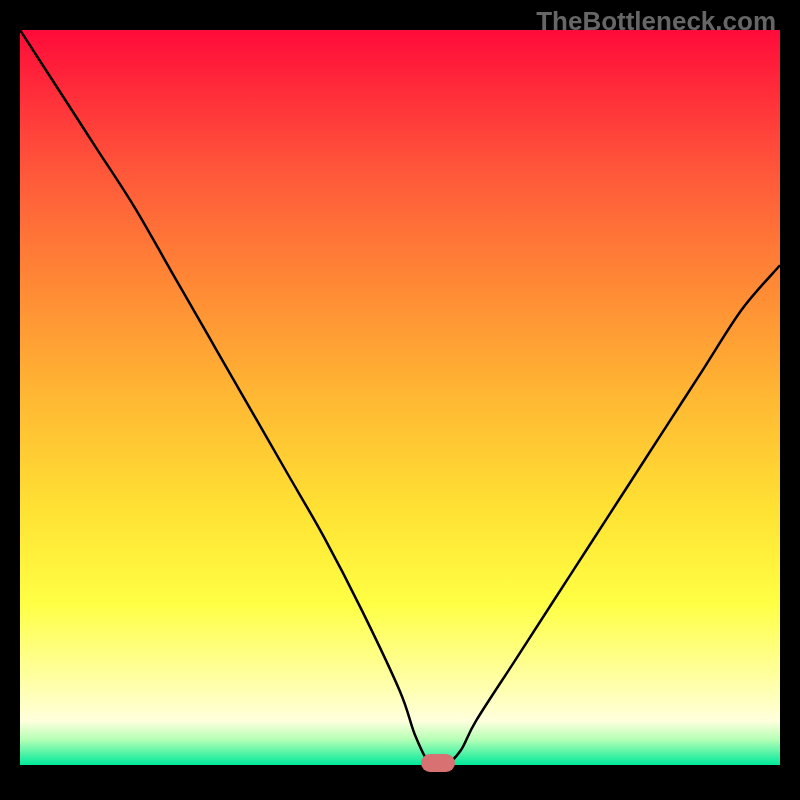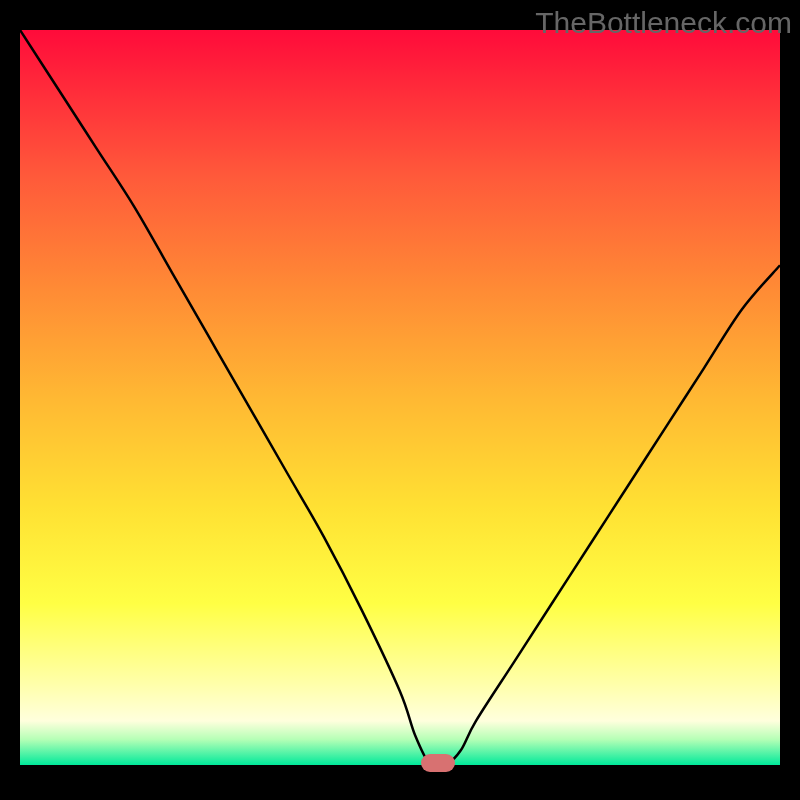--- a/index.html
+++ b/index.html
@@ -7,24 +7,24 @@
     width: 800px;
     height: 800px;
     background: #000;
     position: relative;
     font-family: Arial, sans-serif;
     overflow: hidden;
   }
   .watermark {
     position: absolute;
     top: 6px;
-    right: 8px;
+    right: 24px;
     color: #666;
-    font-size: 30px;
-    font-weight: 400;
+    font-size: 26px;
+    font-weight: 700;
     z-index: 10;
   }
   .plot-area {
     position: absolute;
     left: 20px;
     top: 30px;
     width: 760px;
     height: 735px;
   }
   .gradient-bg {

